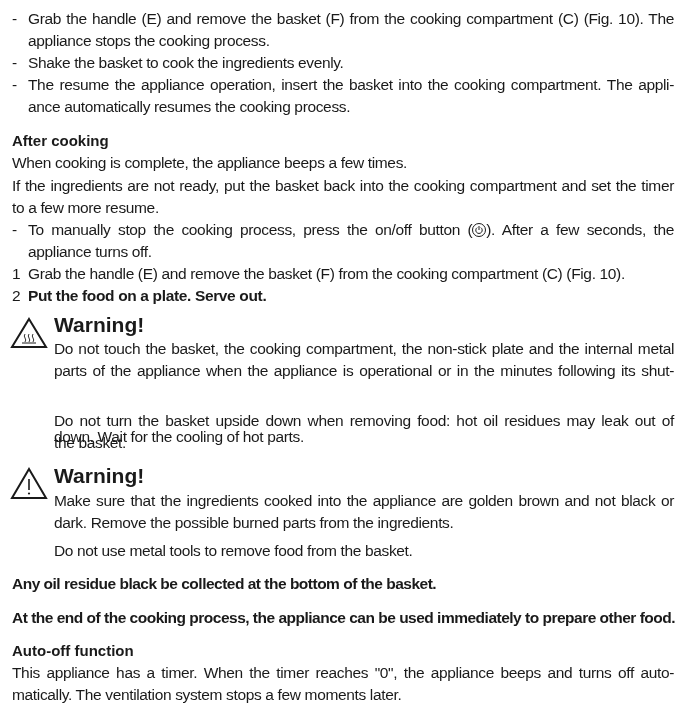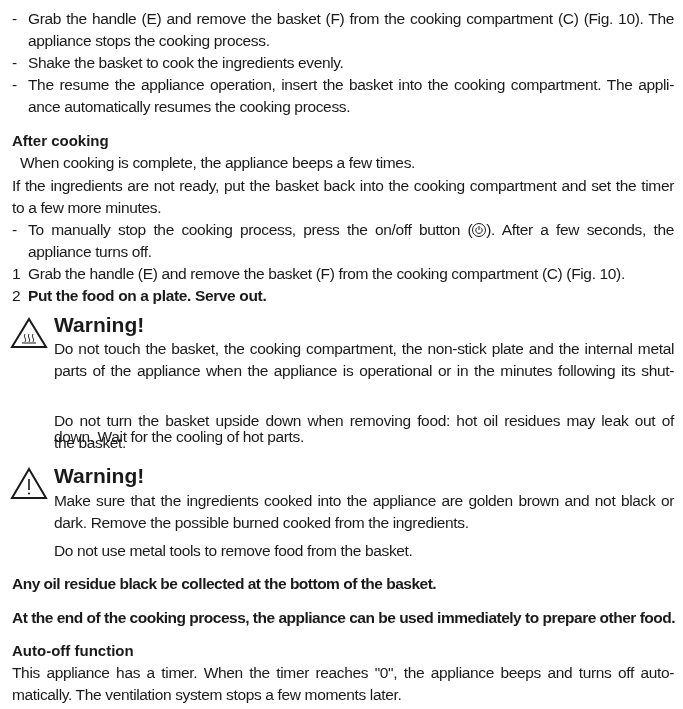--- a/index.html
+++ b/index.html
@@ -52,23 +52,23 @@
     <span class="dash" style="top:52px">-</span>
     <div class="line" style="left:28px; top:52px;">Shake the basket to cook the ingredients evenly.</div>
 
     <span class="dash" style="top:74px">-</span>
     <div class="line just" style="left:28px; top:74px; width:646px;">The resume the appliance operation, insert the basket into the cooking compartment. The appli-</div>
     <div class="line" style="left:28px; top:96px;">ance automatically resumes the cooking process.</div>
   </div>
 
   <div>
     <div class="h2" style="top:130px">After cooking</div>
-    <div class="line" style="left:12px; top:152px;margin-left:8px;">When cooking is complete, the appliance beeps a few times.</div>
+    <div class="line" style="left:12px; top:152px;">When cooking is complete, the appliance beeps a few times.</div>
     <div class="line just" style="left:12px; top:175px; width:662px;">If the ingredients are not ready, put the basket back into the cooking compartment and set the timer</div>
-    <div class="line" style="left:12px; top:197px;">to a few more minutes.</div>
+    <div class="line" style="left:12px; top:197px;">to a few more resume.</div>
 
     <span class="dash" style="top:219px">-</span>
     <div class="line just" style="left:28px; top:219px; width:646px;"><span>To manually stop the cooking process, press the on/off button (</span><span class="power"><svg width="10" height="10" viewBox="0 0 10 10">
             <path d="M3.2 2.6 A3.2 3.2 0 1 0 6.8 2.6" fill="none" stroke="#1a1a1a" stroke-width="1"></path>
             <line x1="5" y1="1" x2="5" y2="5" stroke="#1a1a1a" stroke-width="1"></line>
           </svg></span><span>). After a few seconds, the</span></div>
     <div class="line" style="left:28px; top:241px;">appliance turns off.</div>
 
     <span class="num" style="top:263px">1</span>
     <div class="line" style="left:28px; top:263px;">Grab the handle (E) and remove the basket (F) from the cooking compartment (C) (Fig. 10).</div>
@@ -91,21 +91,21 @@
   </div>
 
   <div>
     <svg class="icon" style="left:10px; top:467px;" width="38" height="33" viewBox="0 0 38 33">
       <path d="M19 2 L36 31 L2 31 Z" fill="none" stroke="#1a1a1a" stroke-width="2" stroke-linejoin="miter"></path>
       <line x1="19" y1="12" x2="19" y2="23" stroke="#1a1a1a" stroke-width="1.6"></line>
       <circle cx="19" cy="26.5" r="1.1" fill="#1a1a1a"></circle>
     </svg>
     <div class="warn-title" style="top:464px">Warning!</div>
     <div class="line just" style="left:54px; top:490px; width:620px;">Make sure that the ingredients cooked into the appliance are golden brown and not black or</div>
-    <div class="line" style="left:54px; top:512px;">dark. Remove the possible burned cooked from the ingredients.</div>
+    <div class="line" style="left:54px; top:512px;">dark. Remove the possible burned parts from the ingredients.</div>
     <div class="line" style="left:54px; top:540px;">Do not use metal tools to remove food from the basket.</div>
   </div>
 
   <div class="line bold" style="left:12px; top:573px;">Any oil residue black be collected at the bottom of the basket.</div>
   <div class="line bold" style="left:12px; top:607px;">At the end of the cooking process, the appliance can be used immediately to prepare other food.</div>
 
   <div>
     <div class="h2" style="top:640px">Auto-off function</div>
     <div class="line just" style="left:12px; top:662px; width:662px;">This appliance has a timer. When the timer reaches "0", the appliance beeps and turns off auto-</div>
     <div class="line" style="left:12px; top:684px;">matically. The ventilation system stops a few moments later.</div>

